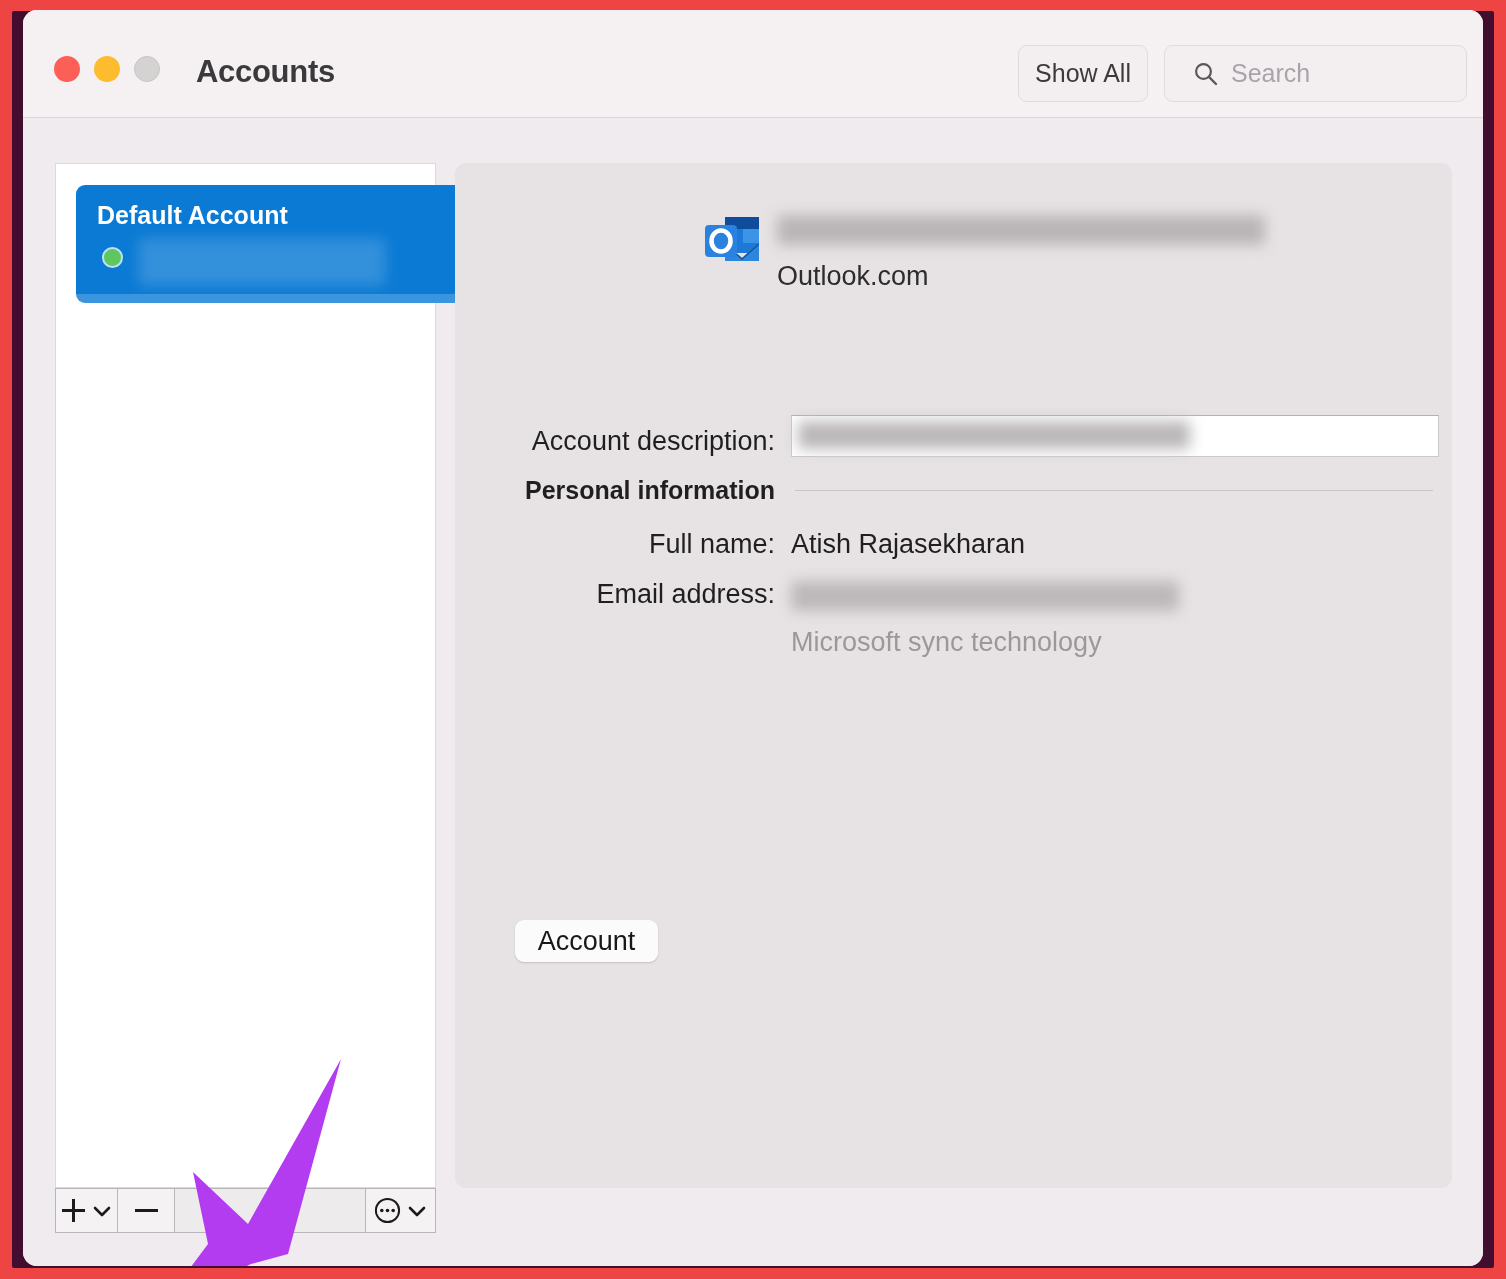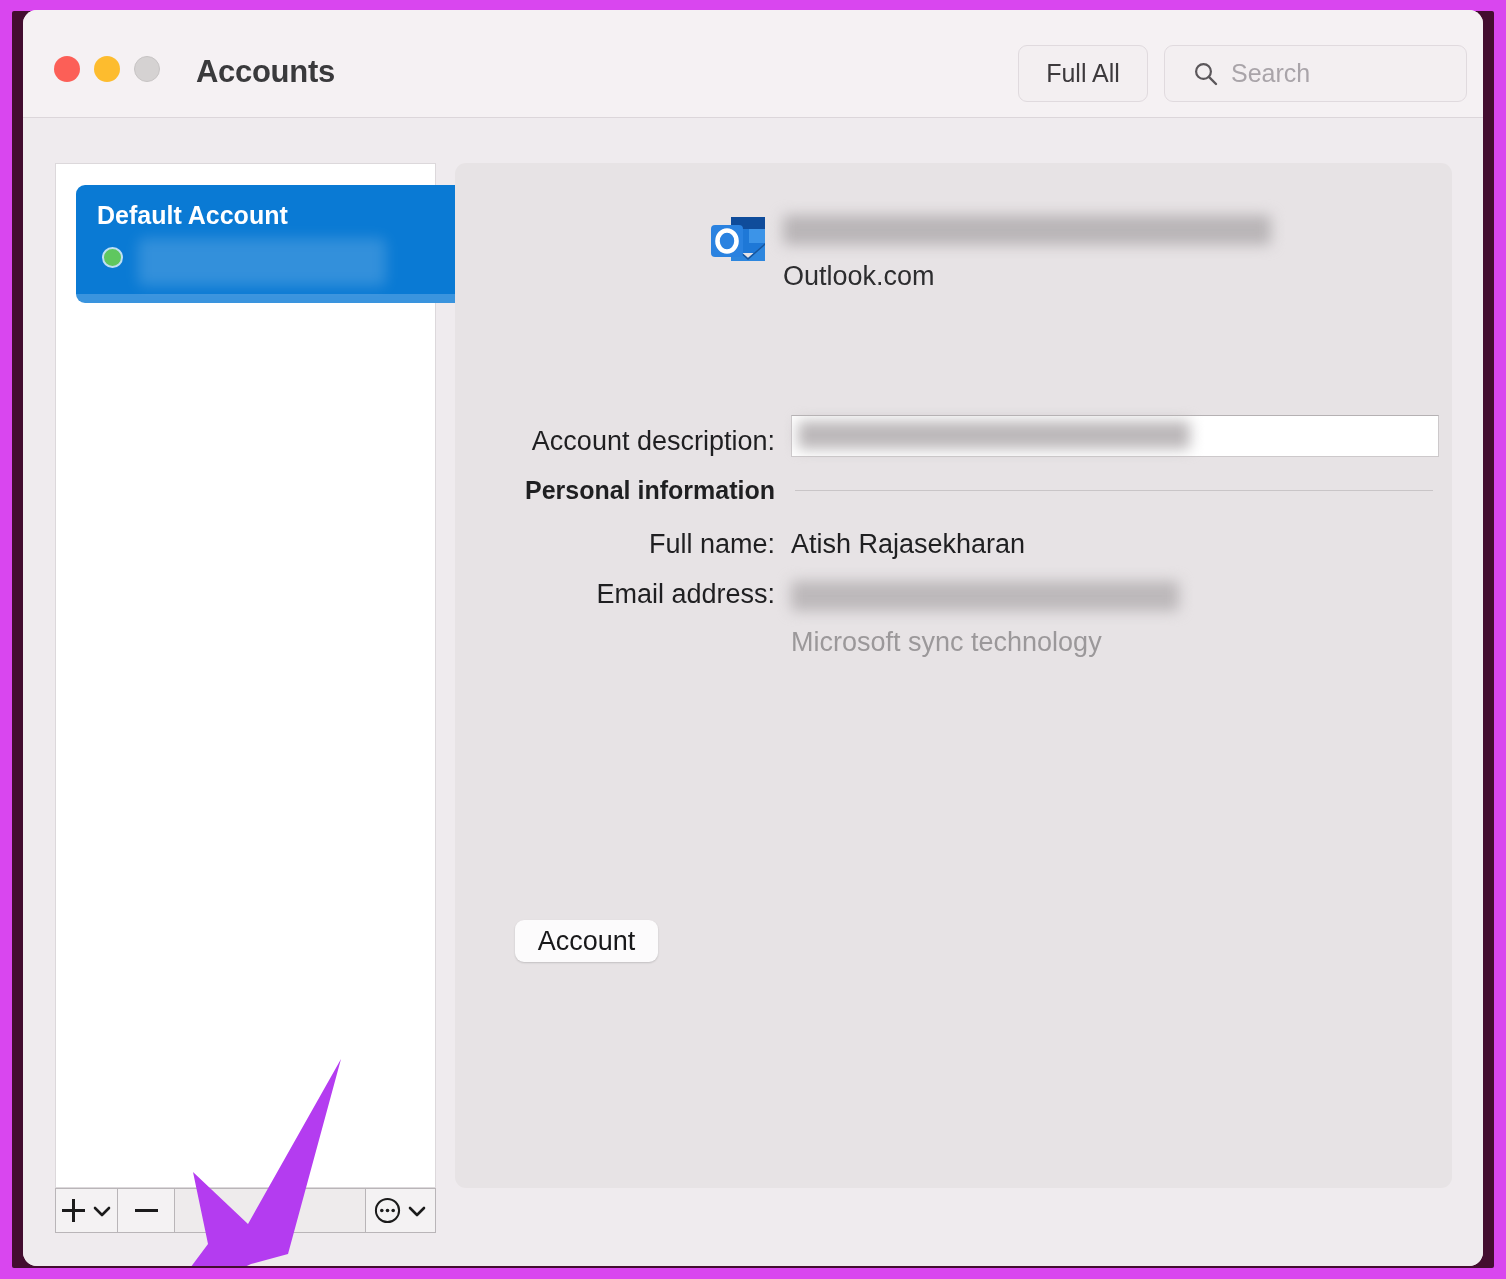--- a/index.html
+++ b/index.html
@@ -9,21 +9,21 @@
     height: 1279px;
     overflow: hidden;
     font-family: "Liberation Sans", sans-serif;
   }
 
   
   #screen {
     position: relative;
     width: 1506px;
     height: 1279px;
-    background: #d946ef;           
+    background: #ef4444;           
   }
   #inner-frame {
     position: absolute;
     left: 12px; top: 11px;
     width: 1482px; height: 1257px;
     background: #430d30;           
     border-radius: 2px;
   }
 
   
@@ -192,21 +192,21 @@
   #detail-panel {
     position: absolute;
     left: 432px; top: 44px;
     width: 997px; height: 1025px;
     background: #e7e3e5;
     border-radius: 11px;
   }
 
   #account-header {
     position: absolute;
-    left: 252px; top: 48px;
+    left: 246px; top: 48px;
     display: flex;
     align-items: flex-start;
   }
   #outlook-icon { width: 62px; height: 62px; flex: none; }
   #account-header-text { margin-left: 14px; margin-top: 4px; }
   #account-email-blur {
     width: 488px; height: 30px;
     background: #b9b5b7;
     filter: blur(7px);
     border-radius: 4px;
@@ -317,21 +317,21 @@
 
   <div id="window">
 
     <div id="titlebar">
       <div class="traffic" id="tl-close"></div>
       <div class="traffic" id="tl-min"></div>
       <div class="traffic" id="tl-max"></div>
 
       <div id="window-title">Accounts</div>
 
-      <button id="show-all-button">Full All</button>
+      <button id="show-all-button">Show All</button>
 
       <div id="search-field">
         <svg id="search-icon" viewBox="0 0 26 26">
           <circle cx="10.5" cy="10.5" r="7.4" fill="none" stroke="#5b575b" stroke-width="2.2"></circle>
           <line x1="15.9" y1="15.9" x2="23" y2="23" stroke="#5b575b" stroke-width="2.4" stroke-linecap="round"></line>
         </svg>
         <input id="search-input" type="text" placeholder="Search" style="">
       </div>
     </div>
 

